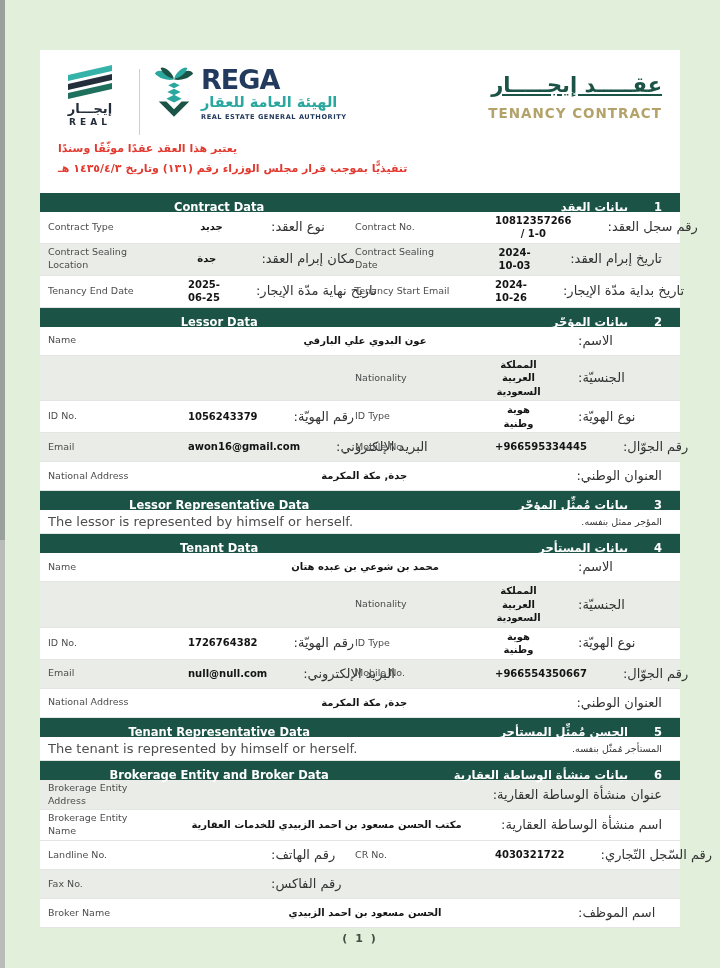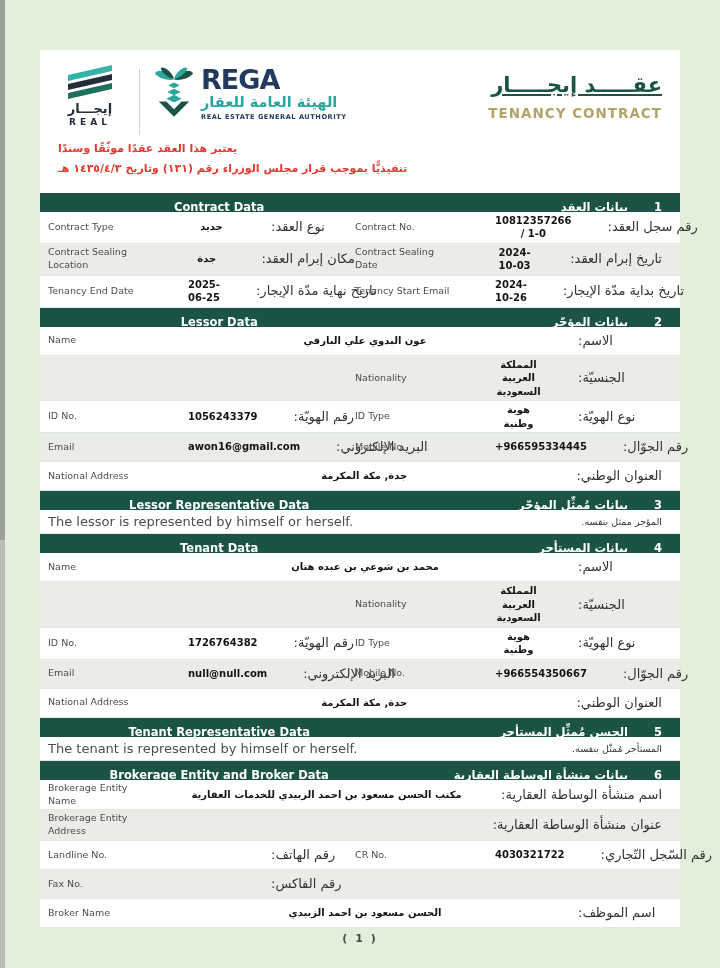--- a/index.html
+++ b/index.html
@@ -294,34 +294,34 @@
       <span class="note-en">The tenant is represented by himself or herself.</span>
     </div>
   </section>
 
   <section>
     <div class="sec-head">
       <span class="sec-title-en">Brokerage Entity and Broker Data</span>
       <span class="sec-title-ar">بيانات منشأة الوساطة العقارية</span>
       <span class="sec-num">6</span>
     </div>
+    <div class="row shaded">
+      <div class="field full">
+        <span class="lab-en">Brokerage Entity Address</span>
+        <span class="val"></span>
+        <span class="lab-ar">عنوان منشأة الوساطة العقارية:</span>
+      </div>
+    </div>
     <div class="row">
       <div class="field full">
         <span class="lab-en">Brokerage Entity Name</span>
         <span class="val"><span class="vw w300">مكتب الحسن مسعود بن احمد الزبيدي للخدمات العقارية</span></span>
         <span class="lab-ar">اسم منشأة الوساطة العقارية:</span>
       </div>
     </div>
-    <div class="row shaded">
-      <div class="field full">
-        <span class="lab-en">Brokerage Entity Address</span>
-        <span class="val"></span>
-        <span class="lab-ar">عنوان منشأة الوساطة العقارية:</span>
-      </div>
-    </div>
     <div class="row">
       <div class="field">
         <span class="lab-en">CR No.</span>
         <span class="val">4030321722</span>
         <span class="lab-ar">رقم السّجل التّجاري:</span>
       </div>
       <div class="field">
         <span class="lab-en">Landline No.</span>
         <span class="val"></span>
         <span class="lab-ar">رقم الهاتف:</span>

